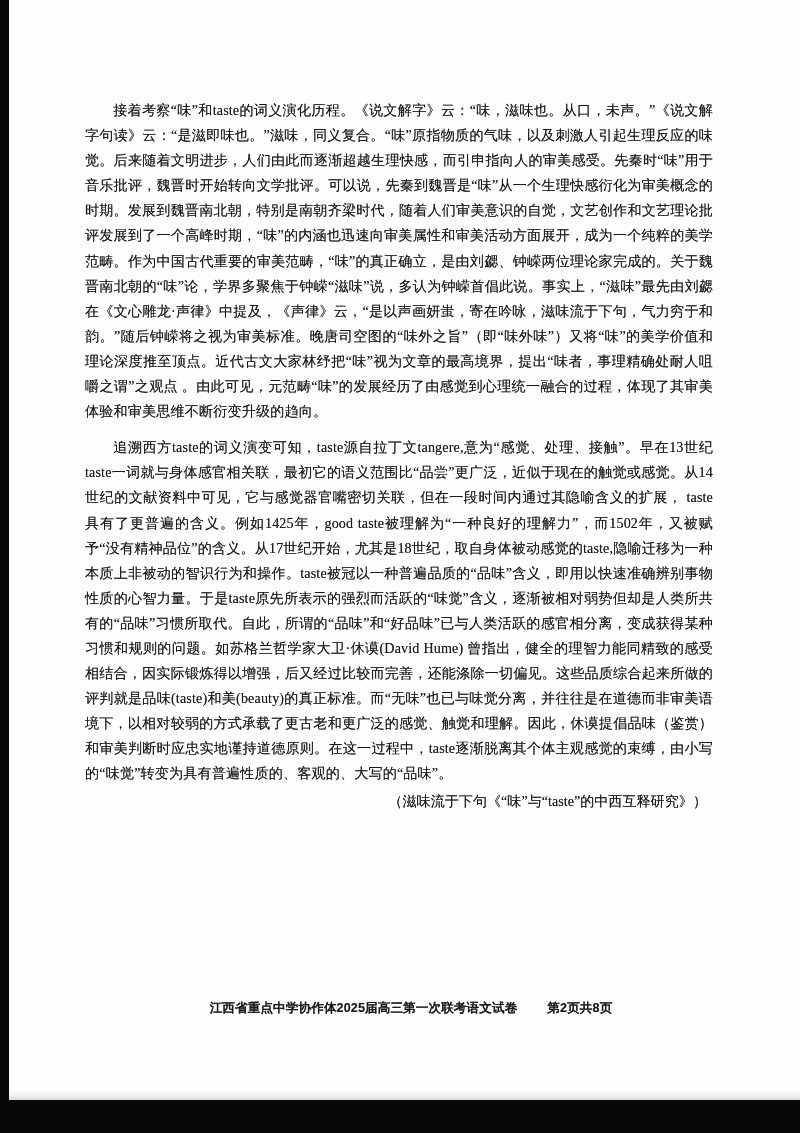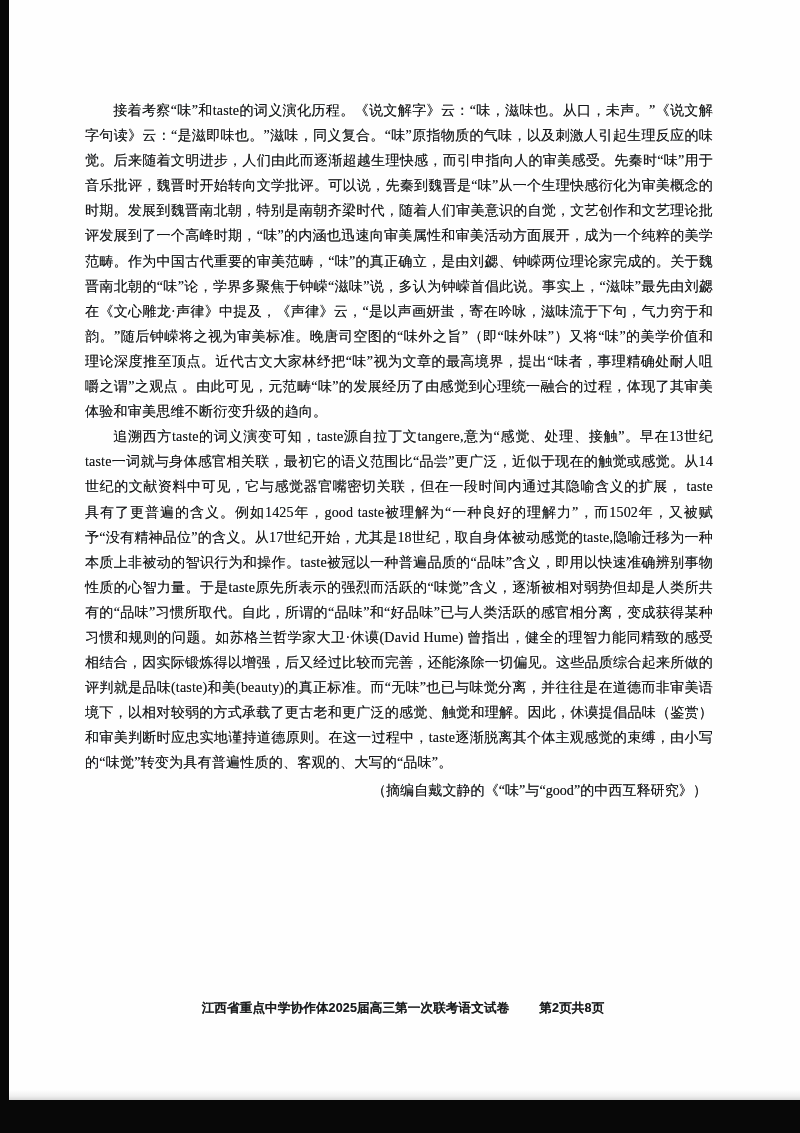--- a/index.html
+++ b/index.html
@@ -63,34 +63,34 @@
     text-align: justify;
     text-justify: inter-ideograph;
     font-size: 14.1px;
     line-height: 25.1px;
     letter-spacing: 0.15px;
     color: #16181a;
     font-family: "Liberation Serif", "DejaVu Serif", serif;
     text-shadow: 0 0 0.45px rgba(0,0,0,0.55);
   }
   p.para + p.para {
-    margin-top: 0px;
+    margin-top: 11px;
   }
   .source-line {
     margin: 2px 0 0 0;
     text-align: right;
     padding-right: 6px;
     font-size: 14.1px;
     line-height: 25.1px;
     color: #16181a;
     text-shadow: 0 0 0.45px rgba(0,0,0,0.55);
   }
   .footer {
     position: absolute;
-    left: 80px;
+    left: 88px;
     top: 1000px;
     width: 628px;
     display: flex;
     align-items: baseline;
     justify-content: center;
     font-size: 12.6px;
     color: #1a1c1e;
     font-family: "Liberation Sans", "DejaVu Sans", sans-serif;
     font-weight: 700;
     letter-spacing: 0.1px;
@@ -107,21 +107,21 @@
 
   <div class="paper">
 
     <div class="doc-body">
 
       <p class="para">接着考察“味”和taste的词义演化历程。《说文解字》云：“味，滋味也。从口，未声。”《说文解字句读》云：“是滋即味也。”滋味，同义复合。“味”原指物质的气味，以及刺激人引起生理反应的味觉。后来随着文明进步，人们由此而逐渐超越生理快感，而引申指向人的审美感受。先秦时“味”用于音乐批评，魏晋时开始转向文学批评。可以说，先秦到魏晋是“味”从一个生理快感衍化为审美概念的时期。发展到魏晋南北朝，特别是南朝齐梁时代，随着人们审美意识的自觉，文艺创作和文艺理论批评发展到了一个高峰时期，“味”的内涵也迅速向审美属性和审美活动方面展开，成为一个纯粹的美学范畴。作为中国古代重要的审美范畴，“味”的真正确立，是由刘勰、钟嵘两位理论家完成的。关于魏晋南北朝的“味”论，学界多聚焦于钟嵘“滋味”说，多认为钟嵘首倡此说。事实上，“滋味”最先由刘勰在《文心雕龙·声律》中提及，《声律》云，“是以声画妍蚩，寄在吟咏，滋味流于下句，气力穷于和韵。”随后钟嵘将之视为审美标准。晚唐司空图的“味外之旨”（即“味外味”）又将“味”的美学价值和理论深度推至顶点。近代古文大家林纾把“味”视为文章的最高境界，提出“味者，事理精确处耐人咀嚼之谓”之观点 。由此可见，元范畴“味”的发展经历了由感觉到心理统一融合的过程，体现了其审美体验和审美思维不断衍变升级的趋向。</p>
 
       <p class="para">追溯西方taste的词义演变可知，taste源自拉丁文tangere,意为“感觉、处理、接触”。早在13世纪taste一词就与身体感官相关联，最初它的语义范围比“品尝”更广泛，近似于现在的触觉或感觉。从14世纪的文献资料中可见，它与感觉器官嘴密切关联，但在一段时间内通过其隐喻含义的扩展， taste具有了更普遍的含义。例如1425年，good taste被理解为“一种良好的理解力”，而1502年，又被赋予“没有精神品位”的含义。从17世纪开始，尤其是18世纪，取自身体被动感觉的taste,隐喻迁移为一种本质上非被动的智识行为和操作。taste被冠以一种普遍品质的“品味”含义，即用以快速准确辨别事物性质的心智力量。于是taste原先所表示的强烈而活跃的“味觉”含义，逐渐被相对弱势但却是人类所共有的“品味”习惯所取代。自此，所谓的“品味”和“好品味”已与人类活跃的感官相分离，变成获得某种习惯和规则的问题。如苏格兰哲学家大卫·休谟(David  Hume) 曾指出，健全的理智力能同精致的感受相结合，因实际锻炼得以增强，后又经过比较而完善，还能涤除一切偏见。这些品质综合起来所做的评判就是品味(taste)和美(beauty)的真正标准。而“无味”也已与味觉分离，并往往是在道德而非审美语境下，以相对较弱的方式承载了更古老和更广泛的感觉、触觉和理解。因此，休谟提倡品味（鉴赏）和审美判断时应忠实地谨持道德原则。在这一过程中，taste逐渐脱离其个体主观感觉的束缚，由小写的“味觉”转变为具有普遍性质的、客观的、大写的“品味”。</p>
 
 
-      <p class="source-line">（摘编自戴文静的《“味”与“good”的中西互释研究》）</p>
+      <p class="source-line">（滋味流于下句《“味”与“taste”的中西互释研究》）</p>
 
     </div>
 
     <div class="footer">
       <span class="exam-title">江西省重点中学协作体2025届高三第一次联考语文试卷</span>
       <span class="page-num">第2页</span>
       <span class="page-total">共8页</span>
     </div>
 
   </div>

